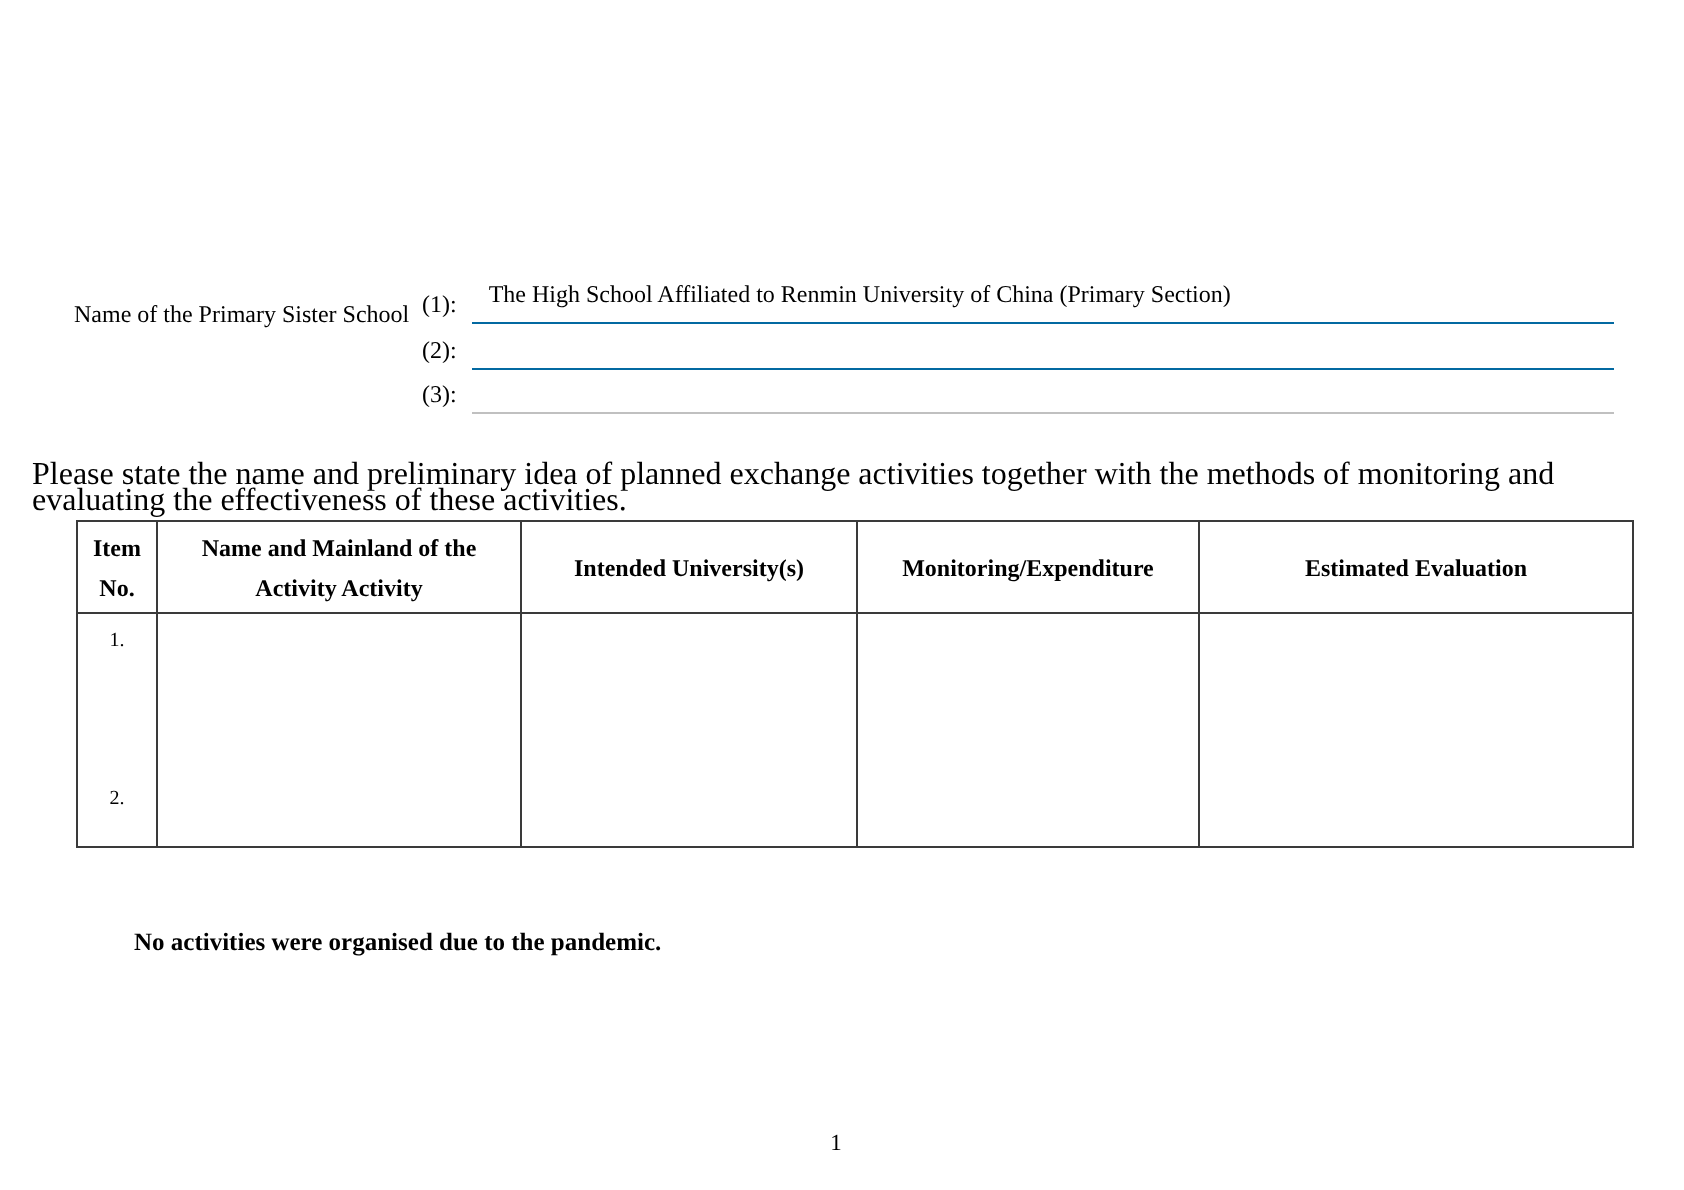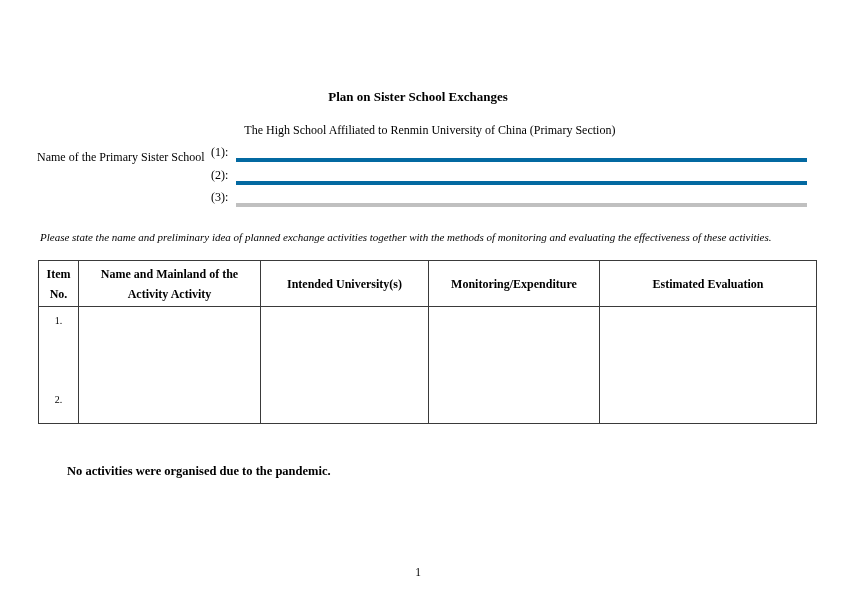--- a/index.html
+++ b/index.html
@@ -50,37 +50,36 @@
     font-size: 12px;
   }
   .field-prefix {
     flex: none;
     padding-bottom: 2px;
     padding-right: 8px;
     white-space: nowrap;
   }
   .field-underline {
     flex: 1;
-    border-bottom: 4px solid #0369a1;
-    padding: 0 0 20px 8px;
+    border-bottom: 1px solid #0369a1;
+    padding: 0 0 6px 8px;
     white-space: nowrap;
     overflow: hidden;
   }
   .field-underline.light {
     border-bottom-color: #c0c0c0;
   }
 
   
   .instruction {
     position: absolute;
     top: 231px;
-    left: 40px;
+    left: 16px;
     width: 790px;
-    font-style: italic;
-    font-size: 11px;
+    font-size: 16px;
     line-height: 13px;
   }
 
   
   table.plan-table {
     position: absolute;
     top: 260px;
     left: 38px;
     width: 778px;
     border-collapse: collapse;
@@ -139,21 +138,20 @@
     text-align: center;
     font-size: 11.5px;
   }
 </style>
 </head>
 <body>
 
 <div class="page">
 
   <div class="title-block">
-    <div>Plan on Sister School Exchanges</div>
   </div>
 
   <div class="school-label">Name of the Primary Sister School</div>
 
   <div class="school-fields">
     <div class="field-line">
       <span class="field-prefix">(1):</span>
       <span class="field-underline">The High School Affiliated to Renmin University of China (Primary Section)</span>
     </div>
     <div class="field-line">

